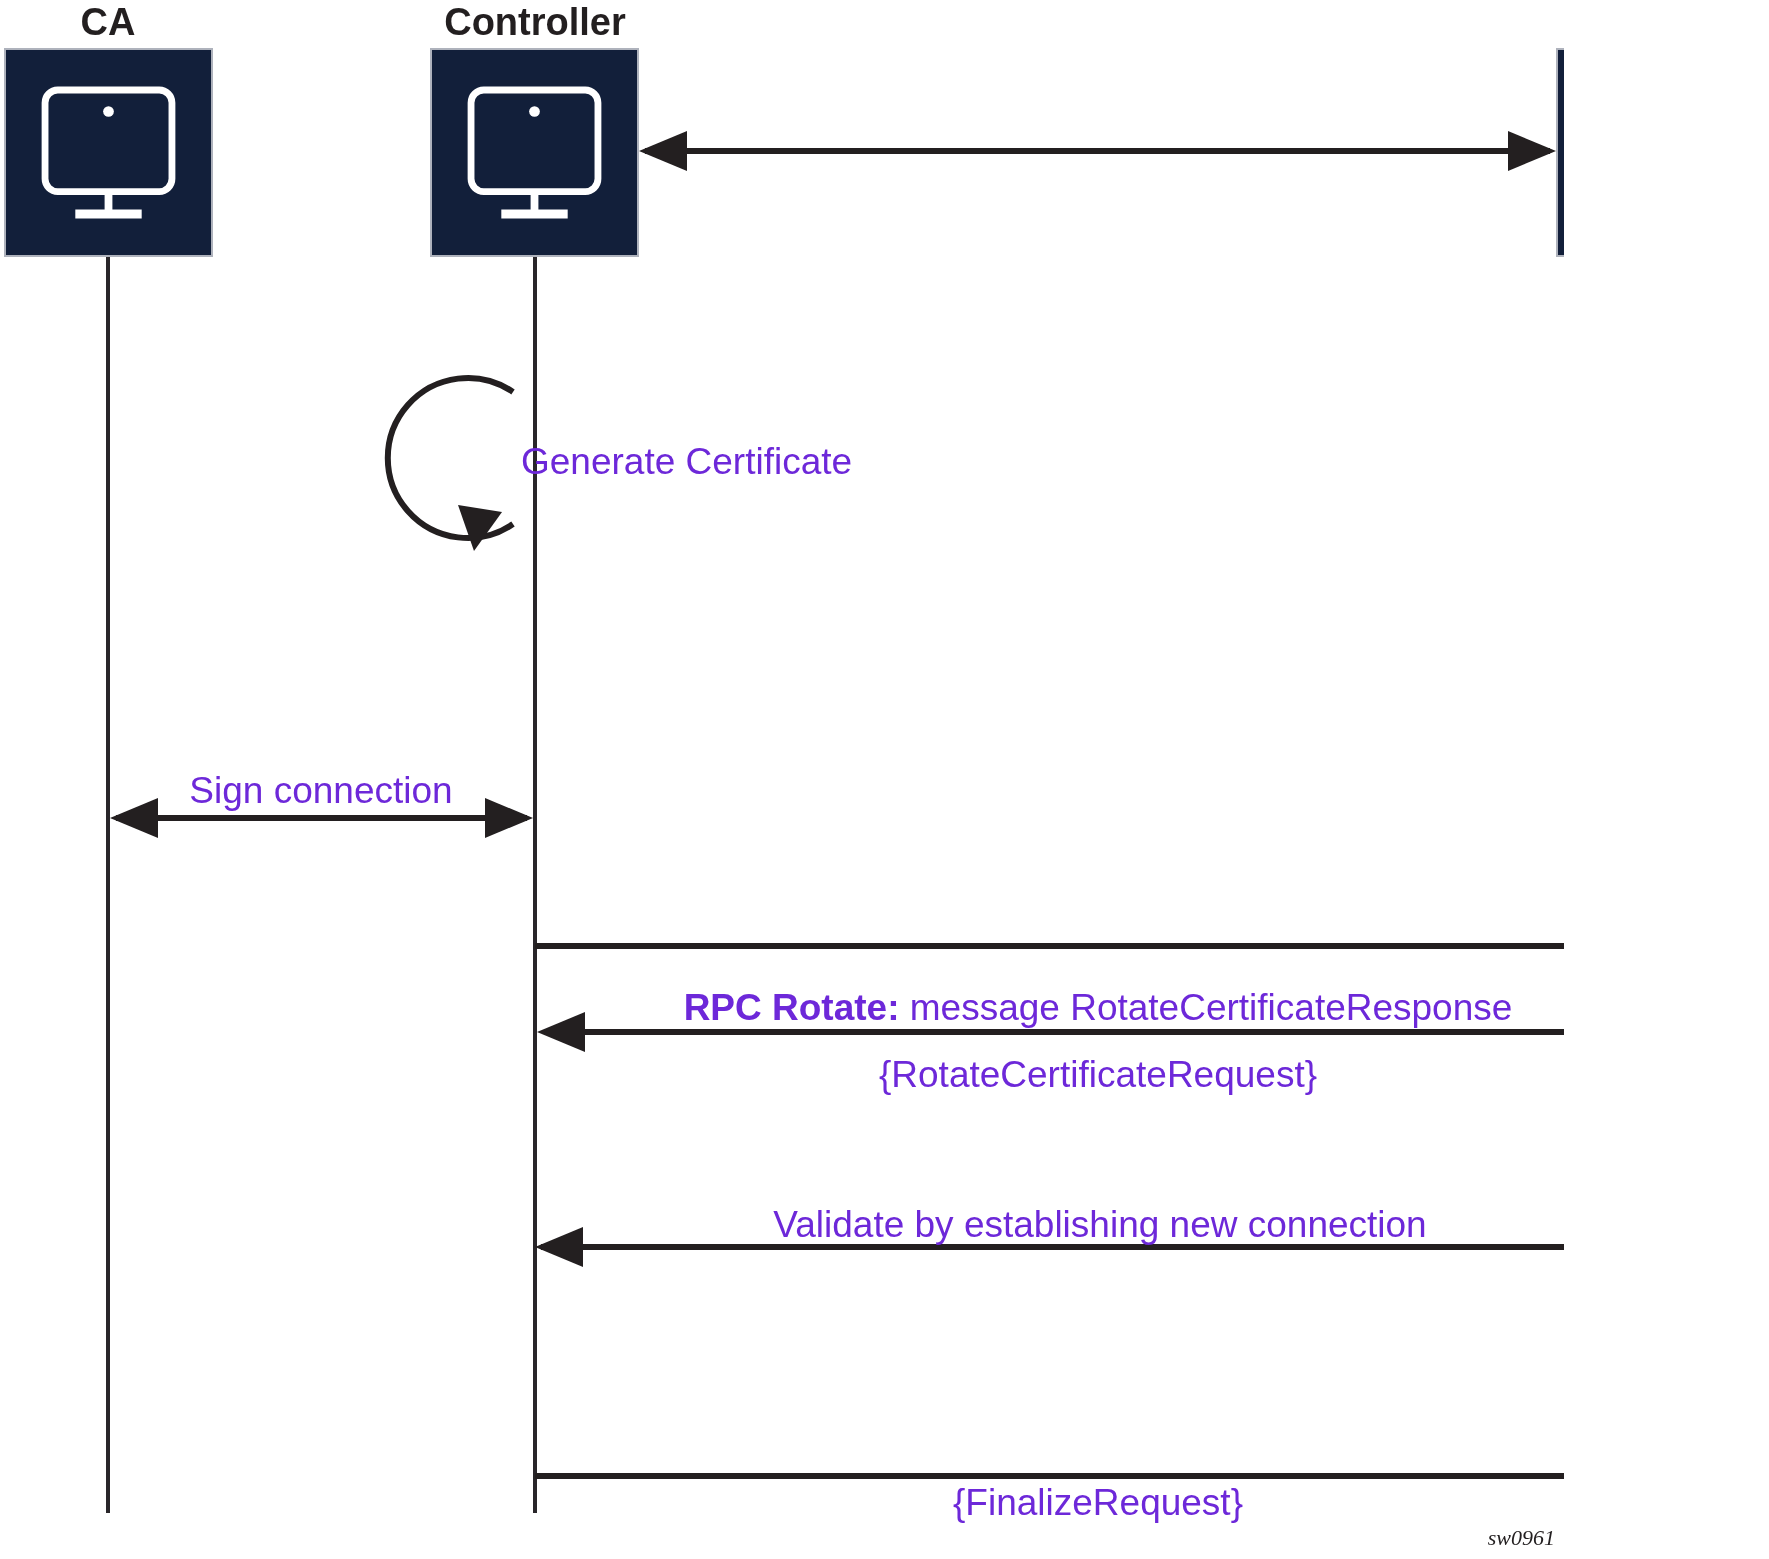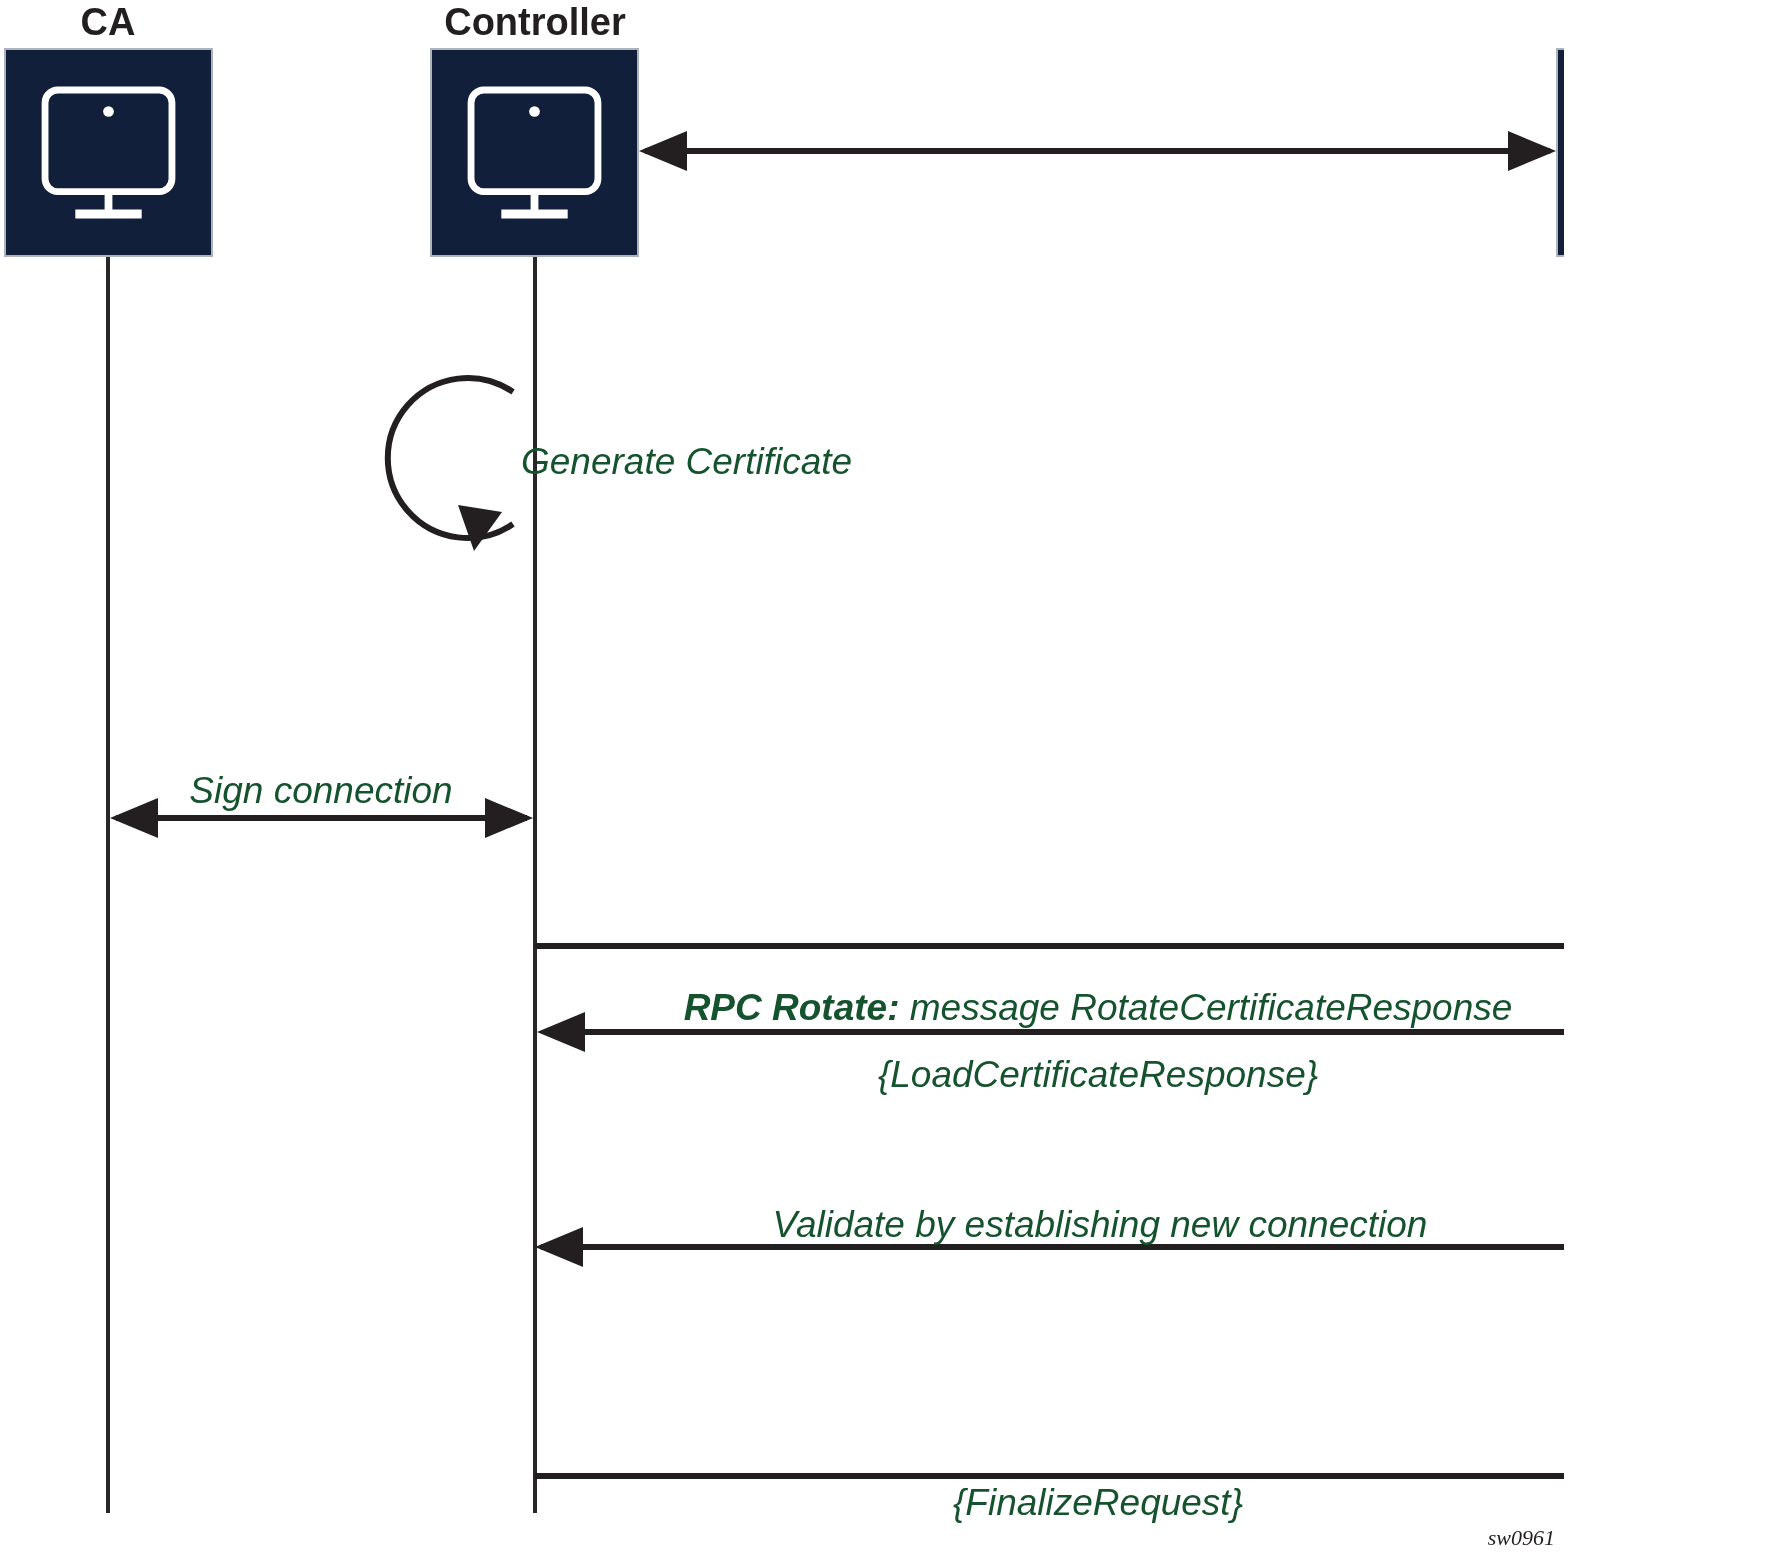--- a/index.html
+++ b/index.html
@@ -13,21 +13,21 @@
   }
   .actor-box{
     position:absolute;top:48px;width:209px;height:209px;background:#121f3a;
     border:2px solid #aeb2bc;box-sizing:border-box;
     display:flex;align-items:center;justify-content:center;
   }
   .lifeline{
     position:absolute;top:257px;height:1256px;width:4px;background:#29262a;
   }
   .msg{
-    position:absolute;font-size:37px;line-height:42px;white-space:nowrap;color:#14532d;font-style:italic;
+    position:absolute;font-size:37px;line-height:42px;white-space:nowrap;color:#6d28d9;
   }
   .msg.center{transform:translateX(-50%);}
   .msg b{font-weight:bold;}
   #figure-id{
     position:absolute;right:9px;top:1520px;font-family:"Liberation Serif",serif;
     font-style:italic;font-size:22px;line-height:36px;
   }
   svg.overlay{position:absolute;left:0;top:0;pointer-events:none;}
   .stroke{stroke:#231f20;stroke-width:6;fill:none;}
   .head{fill:#231f20;stroke:none;}
@@ -107,21 +107,21 @@
       <line class="stroke" x1="535" y1="1476" x2="1618" y2="1476"></line>
       <polygon class="head" points="1661,1476 1613,1456 1613,1496"></polygon>
     </g>
   </svg>
 
   <div class="msg" style="left:521px;top:441px">Generate Certificate</div>
 
   <div class="msg center" style="left:321px;top:770px">Sign connection</div>
 
   <div class="msg center" style="left:1098px;top:987px"><b>RPC Rotate:</b><span> message RotateCertificateResponse</span></div>
-  <div class="msg center" style="left:1098px;top:1054px">{LoadCertificateResponse}</div>
+  <div class="msg center" style="left:1098px;top:1054px">{RotateCertificateRequest}</div>
 
   <div class="msg center" style="left:1100px;top:1204px">Validate by establishing new connection</div>
 
   <div class="msg center" style="left:1098px;top:1482px">{FinalizeRequest}</div>
 
   <div id="figure-id">sw0961</div>
 
 </div>
 
 </body></html>

